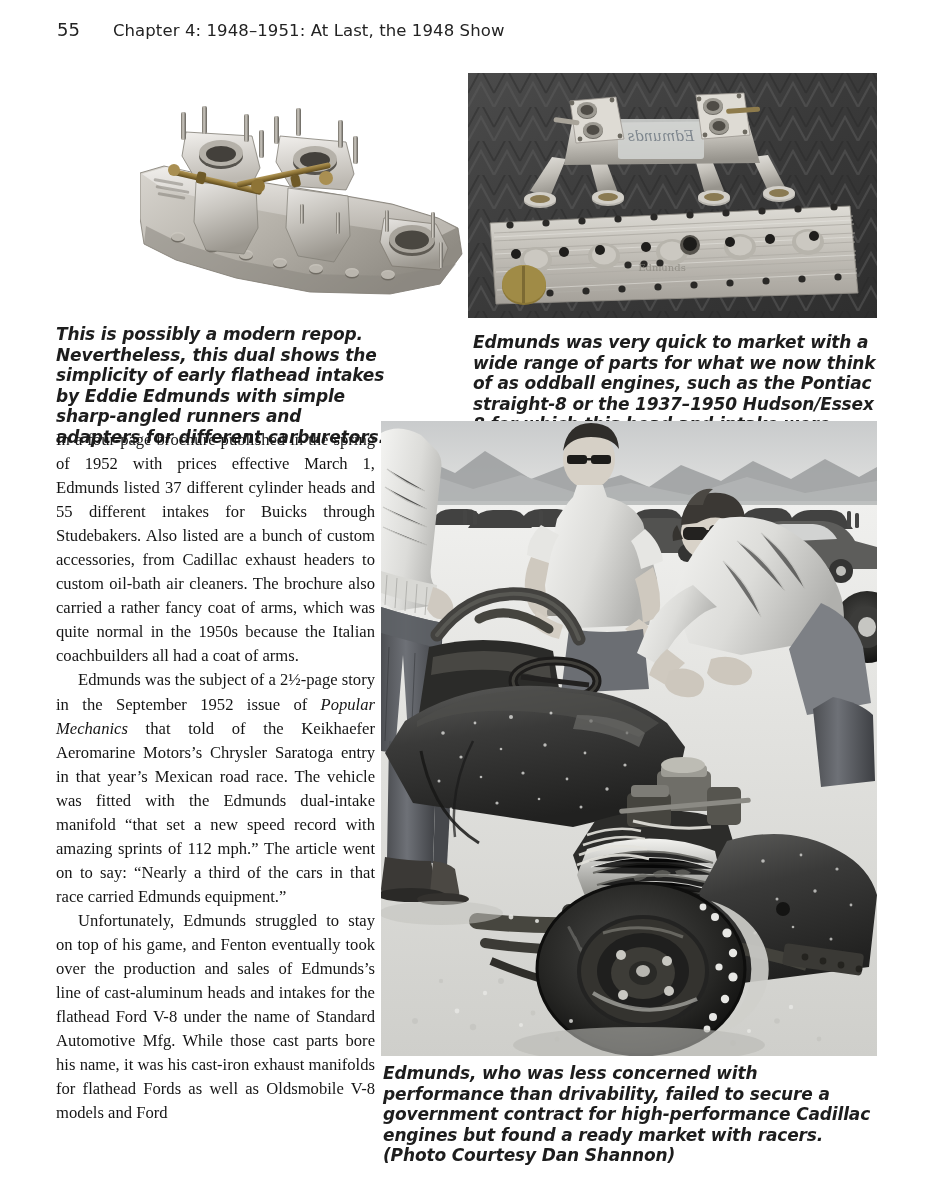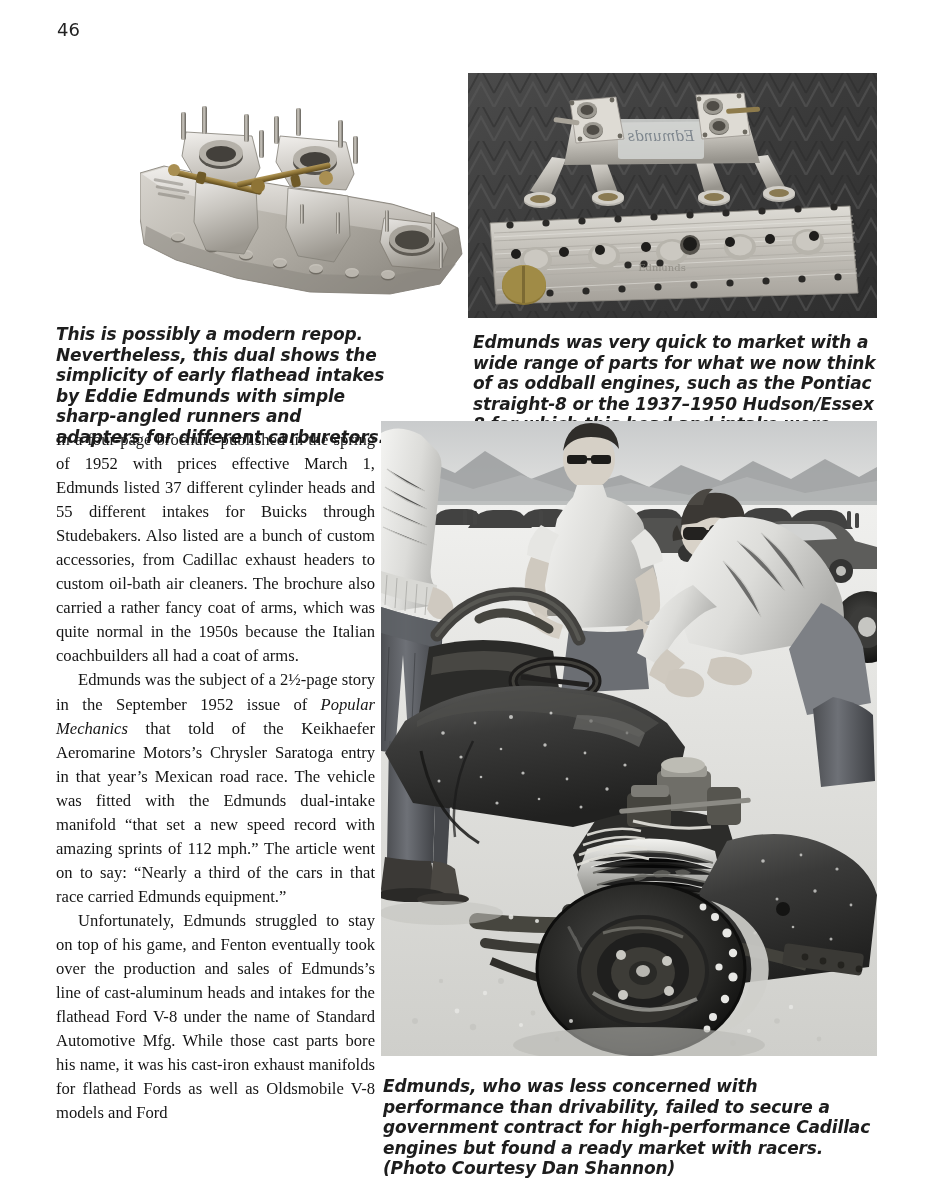--- a/index.html
+++ b/index.html
@@ -83,21 +83,21 @@
     font-family: "DejaVu Sans", "Liberation Sans", sans-serif;
     font-style: italic;
     font-weight: bold;
     font-size: 17px;
     line-height: 20.6px;
     color: #1d1d1d;
     letter-spacing: -0.15px;
   }
   .cap-left   { left: 56px;  top: 324px; width: 330px; }
   .cap-right  { left: 473px; top: 324px; width: 404px; margin-top: 8px; }
-  .cap-bottom { left: 383px; top: 1063px; width: 494px; margin-top: 13px; }
+  .cap-bottom { left: 383px; top: 1063px; width: 494px; }
 
   
   .body-col {
     position: absolute;
     left: 56px;
     top: 428px;
     width: 319px;
     font-size: 16.6px;
     line-height: 24.05px;
     text-align: justify;
@@ -110,21 +110,22 @@
 
   
   .body-col p:last-child { text-align: justify; }
 </style>
 </head>
 <body>
 
 <div class="page">
 
   <div class="running-head">
-    <span class="folio">46</span>
+    <span class="folio">55</span>
+    <span>Chapter 4: 1948–1951: At Last, the 1948 Show</span>
   </div>
 
   <div class="fig-topleft">
     <svg viewBox="0 0 325 238" xmlns="http://www.w3.org/2000/svg">
       <defs>
         <linearGradient id="alum" x1="0" y1="0" x2="0.3" y2="1">
           <stop offset="0" stop-color="#e7e5e2"></stop>
           <stop offset="0.45" stop-color="#c8c5bf"></stop>
           <stop offset="1" stop-color="#9b978f"></stop>
         </linearGradient>

